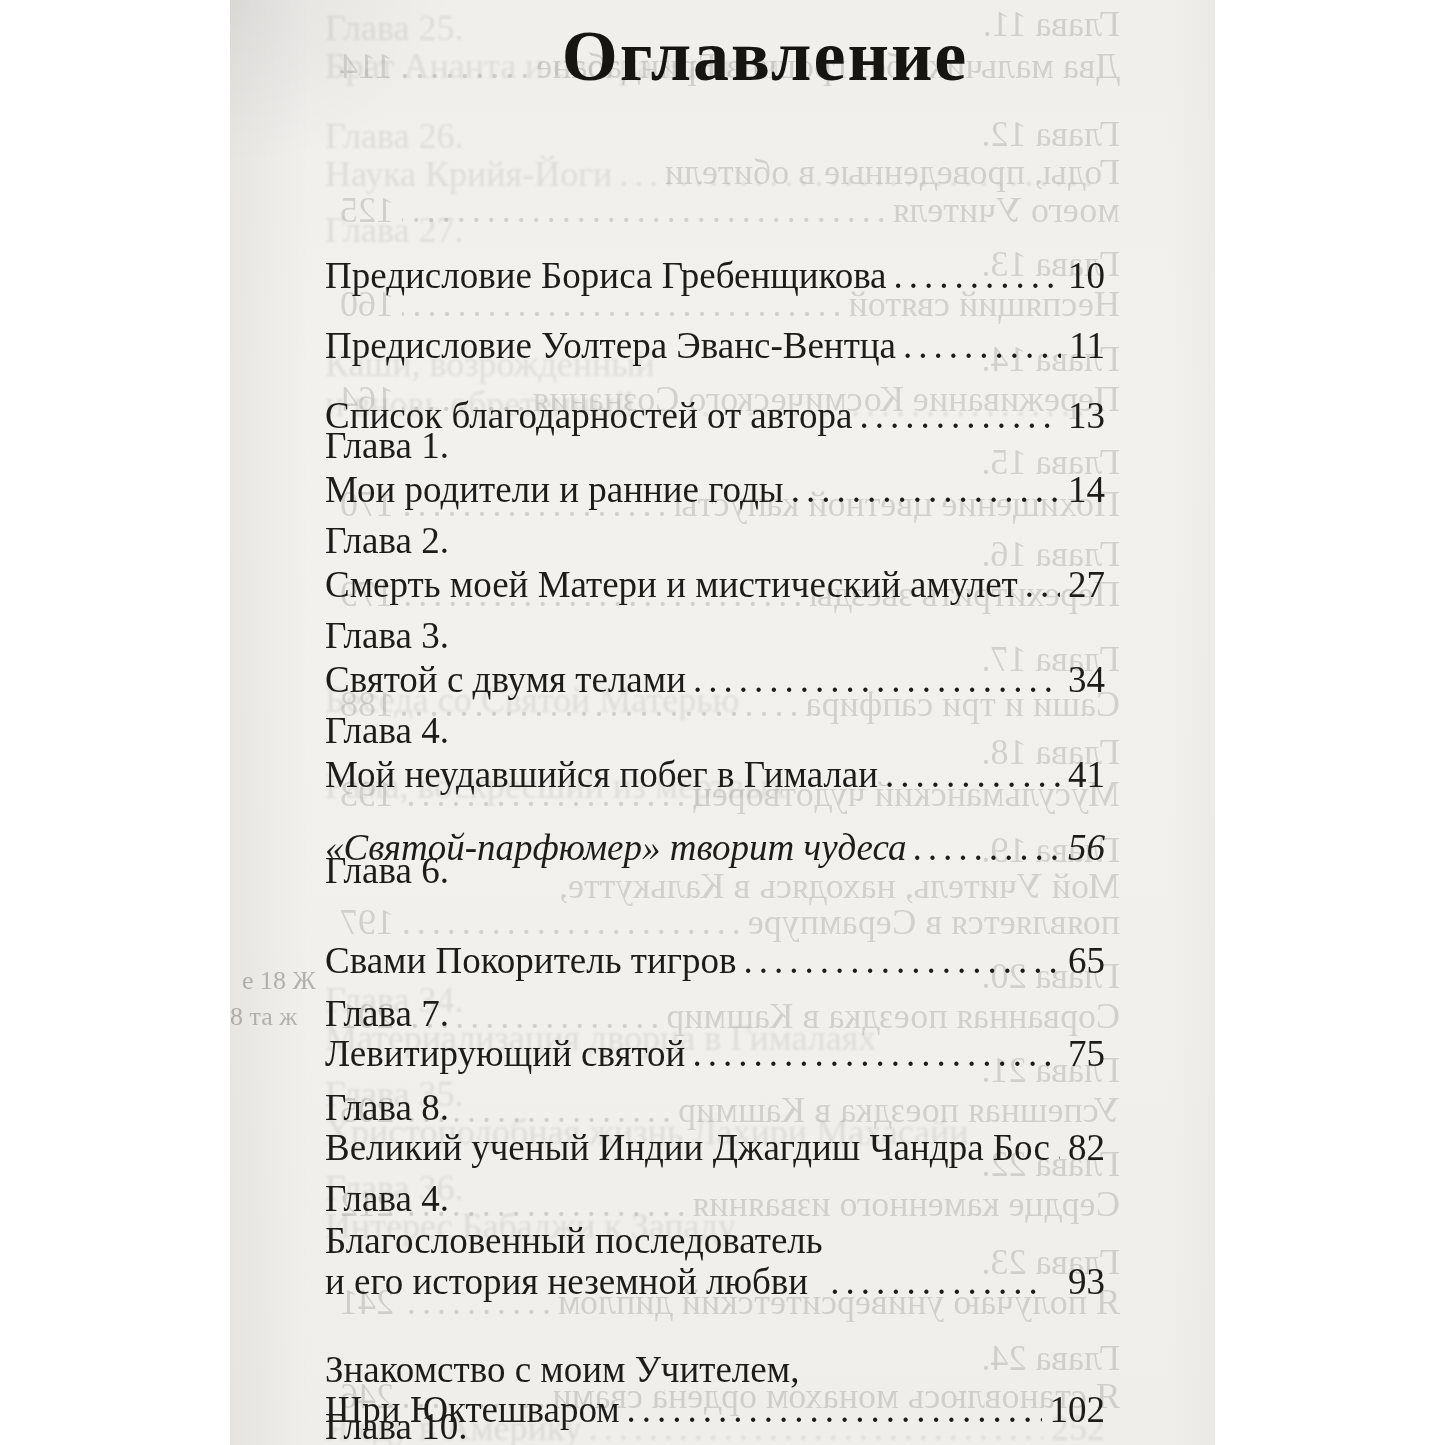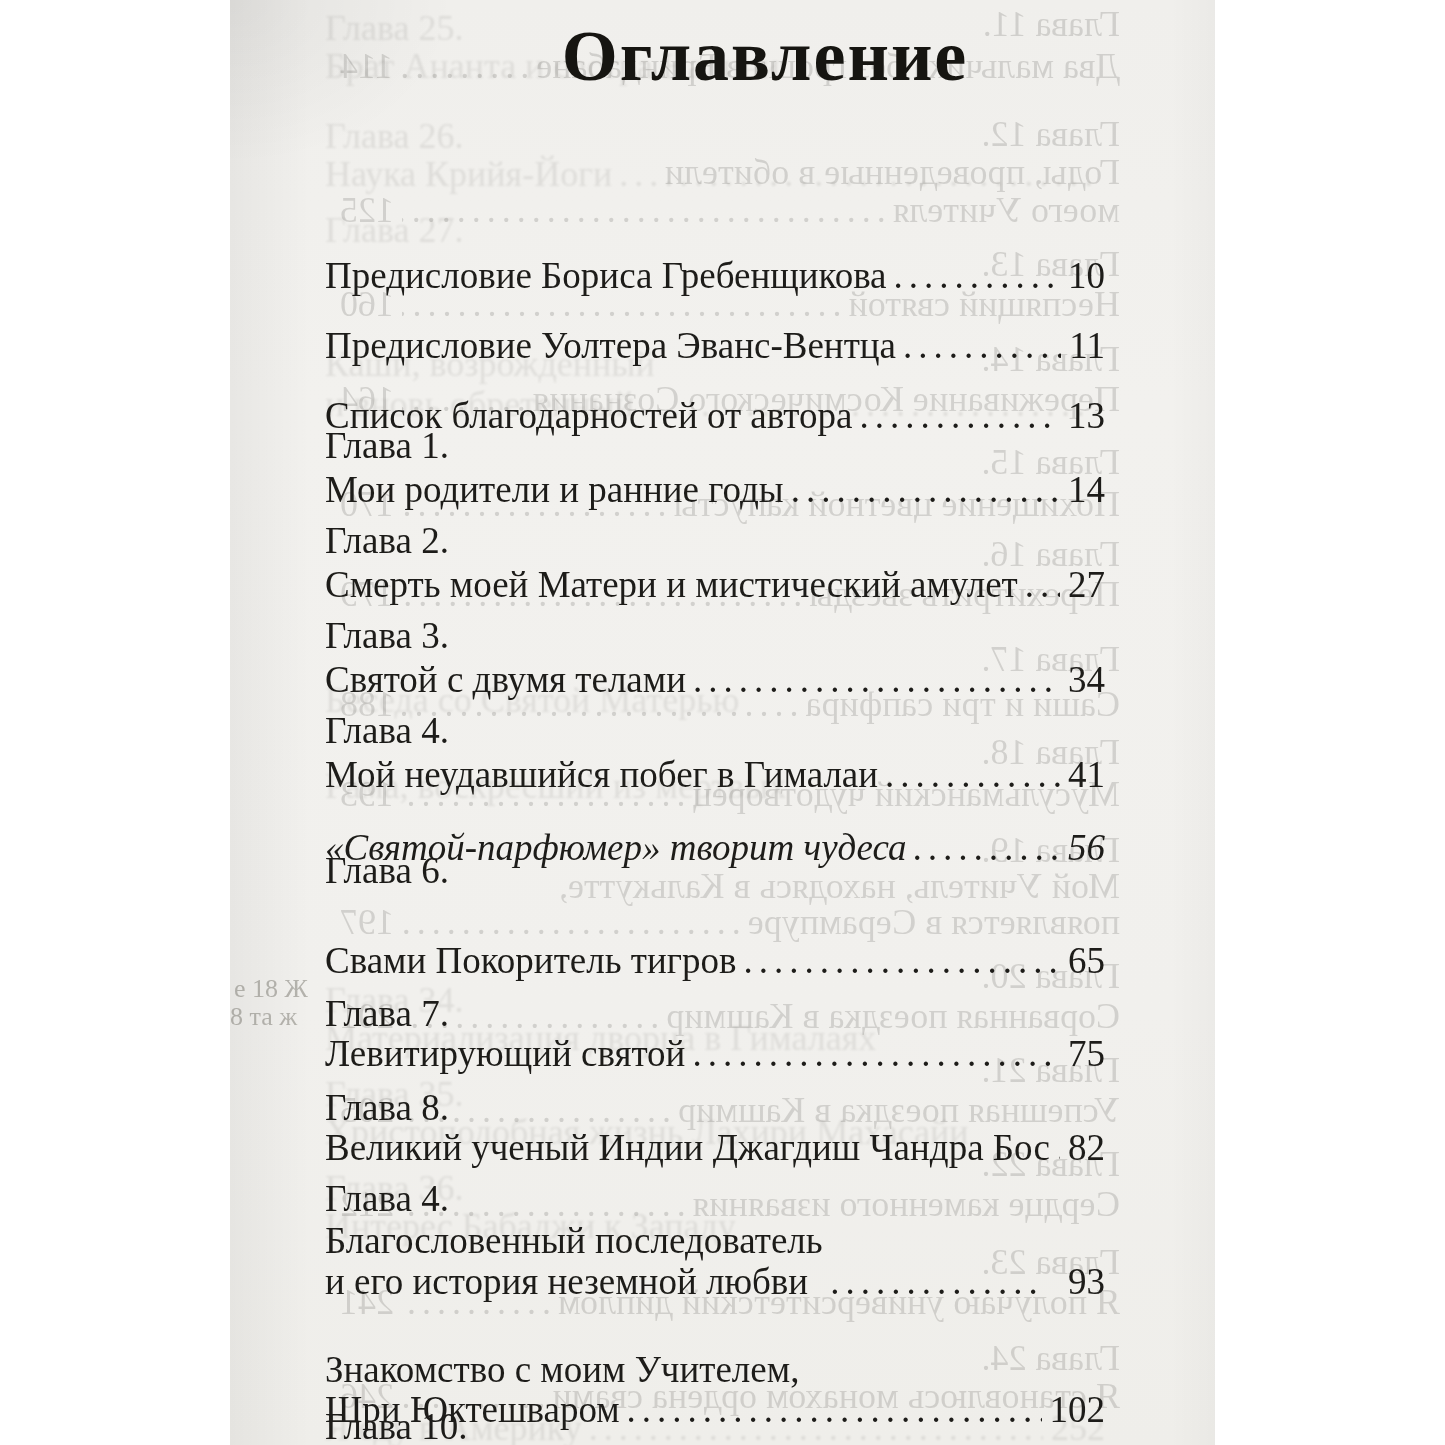--- a/index.html
+++ b/index.html
@@ -369,17 +369,17 @@
           <span class="txt">Знакомство с моим Учителем,</span>
         </div>
         <div class="row entry" style="top: 1388px;">
           <span class="txt">Шри Юктешваром</span>
           <span class="dots">................................................................................</span>
           <span class="num">102</span>
         </div>
       </div>
 
     <div class="layer marks">
-        <span class="mark" style="top: 966px; left: 4px; margin-top: 8px;">е 18 Ж</span>
+        <span class="mark" style="top: 966px; left: 12px;">е 18 Ж</span>
         <span class="mark" style="top: 1002px; left: 0px;">8 та ж</span>
       </div>
   </div>
 </div>
 
 </body></html>

